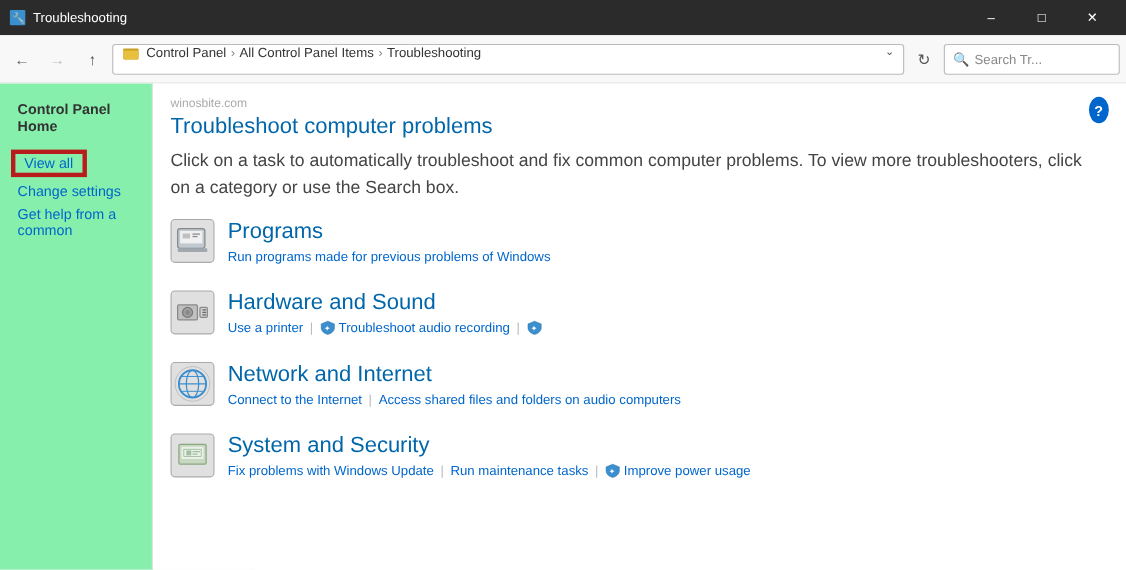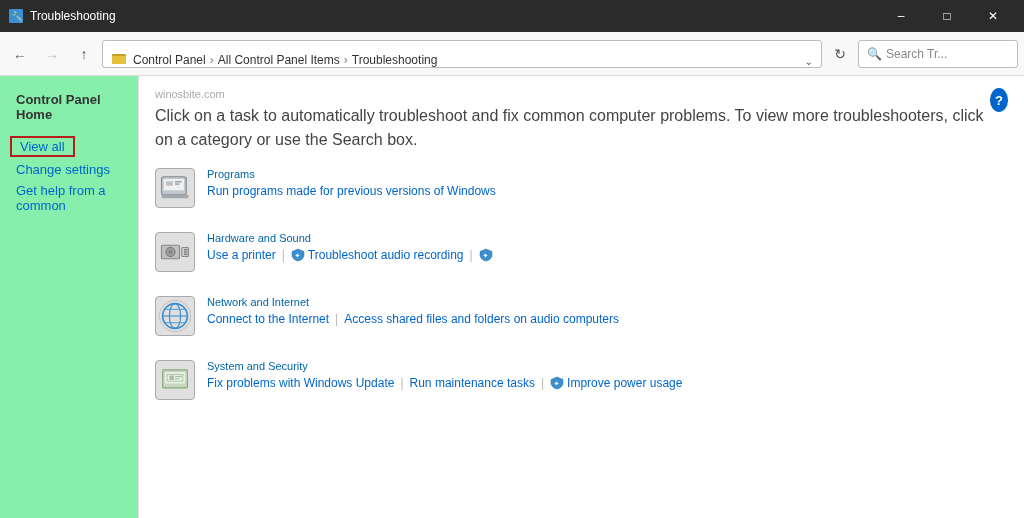--- a/index.html
+++ b/index.html
@@ -44,21 +44,21 @@
       font-size: 14px; color: #555;
     }
     .nav-btn.disabled { color: #bbb; cursor: default; }
     .address-path {
       flex: 1;
       height: 28px;
       border: 1px solid #bbb;
       border-radius: 3px;
       background: white;
       display: flex;
-      align-items: flex-end;
+      align-items: flex-start;
       padding: 0 8px;
       font-size: 12px;
       color: #333;
     }
     .address-path .path-sep { color: #888; margin: 0 4px; }
     .address-chevron {
       margin-left: auto;
       color: #555;
       font-size: 10px;
       cursor: pointer;
@@ -107,21 +107,21 @@
     }
     .sidebar-link {
       display: block;
       padding: 3px 16px;
       color: #0066cc;
       text-decoration: none;
       font-size: 13px;
       cursor: pointer;
     }
     .sidebar-link.highlighted {
-      border: 2px solid #b91c1c;
+      border: 4px solid #b91c1c;
       display: inline-block;
       padding: 1px 8px;
       margin: 2px 10px;
       text-decoration: none;
       color: #0066cc;
     }
 
     
     .content {
       flex: 1;
@@ -159,21 +159,21 @@
       height: 40px;
       flex-shrink: 0;
       margin-right: 12px;
       display: flex;
       align-items: center;
       justify-content: center;
     }
     .category-icon svg { width: 36px; height: 36px; }
     .category-content { flex: 1; }
     .category-name {
-      font-size: 11px;
+      font-size: 20px;
       color: #0066aa;
       font-weight: 400;
       margin-bottom: 4px;
       cursor: pointer;
     }
     .category-links {
       display: flex;
       flex-wrap: wrap;
       align-items: center;
       gap: 0;
@@ -266,40 +266,41 @@
     <div class="sidebar-title">Control Panel Home</div>
     <a class="sidebar-link highlighted">View all</a>
     <a class="sidebar-link">Change settings</a>
     <a class="sidebar-link">Get help from a common</a>
   </div>
 
   <div class="content">
     <div style="display:flex;align-items:flex-start">
       <div>
         <div class="watermark">winosbite.com</div>
+        <div class="page-title">Troubleshoot computer problems</div>
         <div class="page-desc">Click on a task to automatically troubleshoot and fix common computer problems. To view more troubleshooters, click on a category or use the Search box.</div>
       </div>
       <button class="help-btn">?</button>
     </div>
 
     <div class="category">
       <div class="category-icon icon-programs" style="border-radius:4px;background:#e0e0e0;border:1px solid #aaa;display:flex;align-items:center;justify-content:center;">
         <svg width="32" height="32" viewBox="0 0 32 32">
           <rect x="4" y="6" width="22" height="16" rx="2" fill="#c0c8d0" stroke="#888" stroke-width="1"></rect>
           <rect x="6" y="8" width="18" height="10" fill="#f0f0f0"></rect>
           <rect x="8" y="10" width="6" height="4" fill="#c0c0c0"></rect>
           <rect x="16" y="10" width="6" height="1" fill="#888"></rect>
           <rect x="16" y="12" width="4" height="1" fill="#888"></rect>
           <rect x="4" y="22" width="24" height="3" rx="1" fill="#a0a8b0"></rect>
         </svg>
       </div>
       <div class="category-content">
         <div class="category-name">Programs</div>
         <div class="category-links">
-          <a class="cat-link">Run programs made for previous versions of Windows</a>
+          <a class="cat-link">Run programs made for previous problems of Windows</a>
         </div>
       </div>
     </div>
 
     <div class="category">
       <div class="category-icon" style="border-radius:4px;background:#e0e0e0;border:1px solid #aaa;display:flex;align-items:center;justify-content:center;">
         <svg width="32" height="32" viewBox="0 0 32 32">
           <rect x="4" y="10" width="16" height="12" rx="1" fill="#c0c0c0" stroke="#888" stroke-width="1"></rect>
           <circle cx="12" cy="16" r="4" fill="#a0a0a0" stroke="#777" stroke-width="1"></circle>
           <circle cx="12" cy="16" r="2" fill="#888"></circle>

